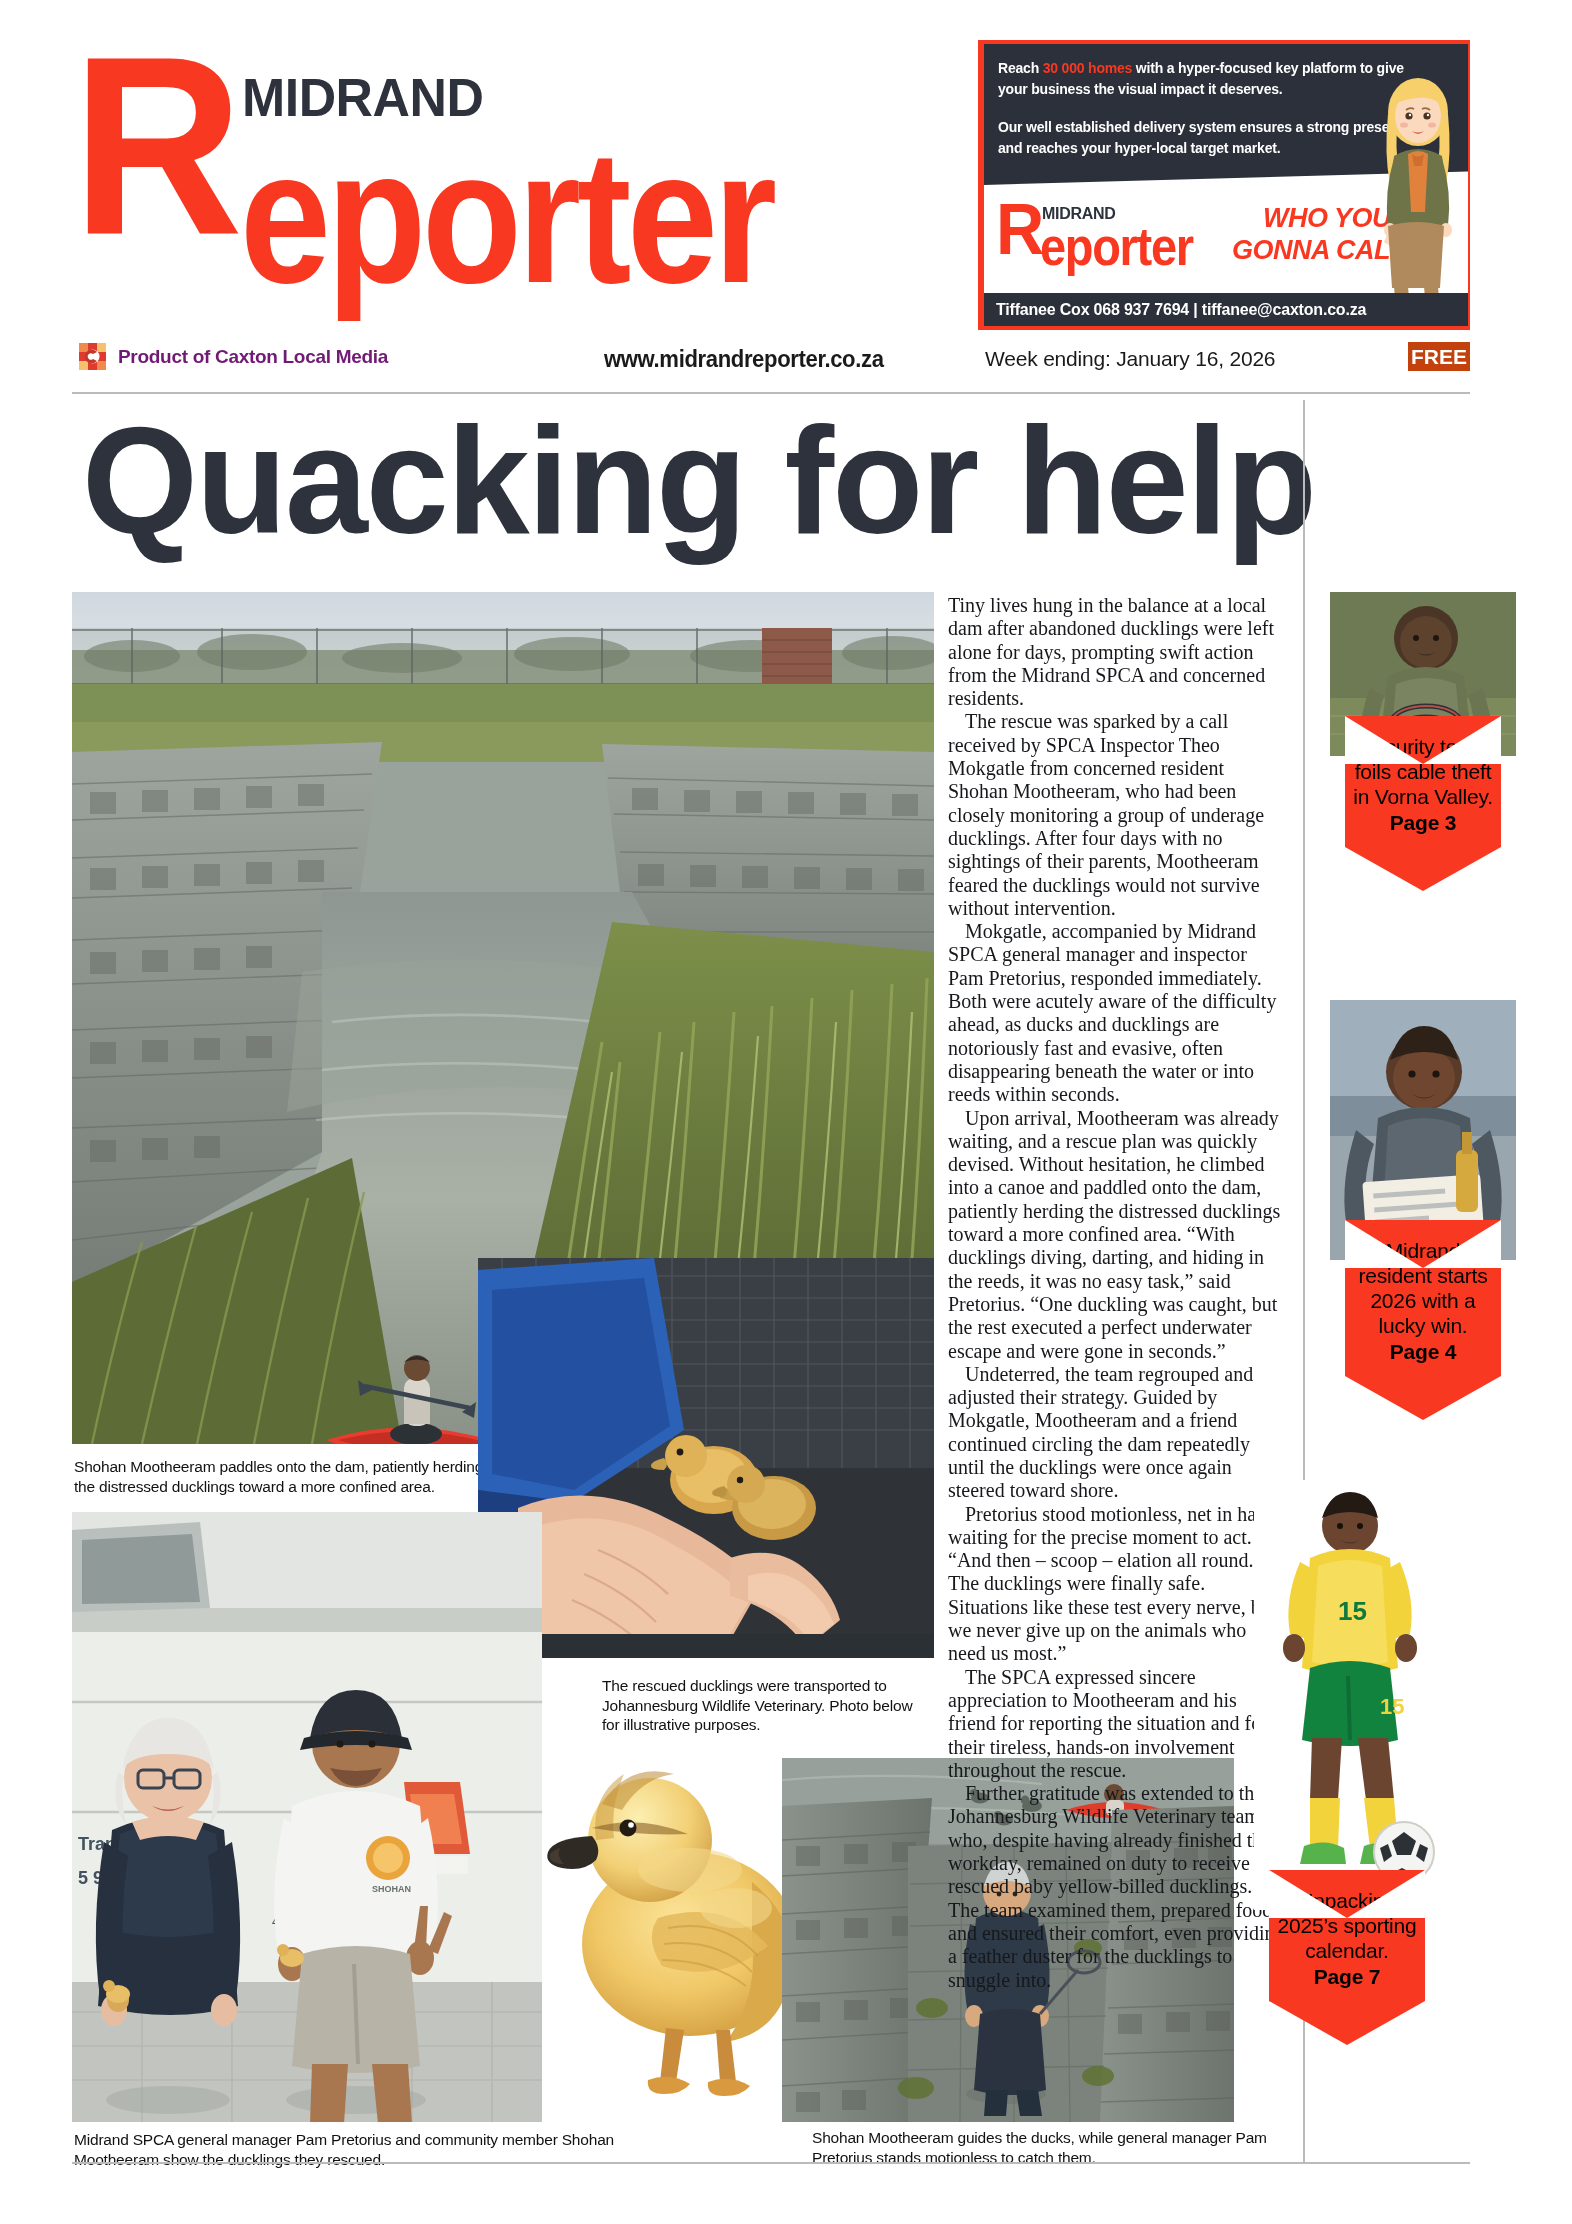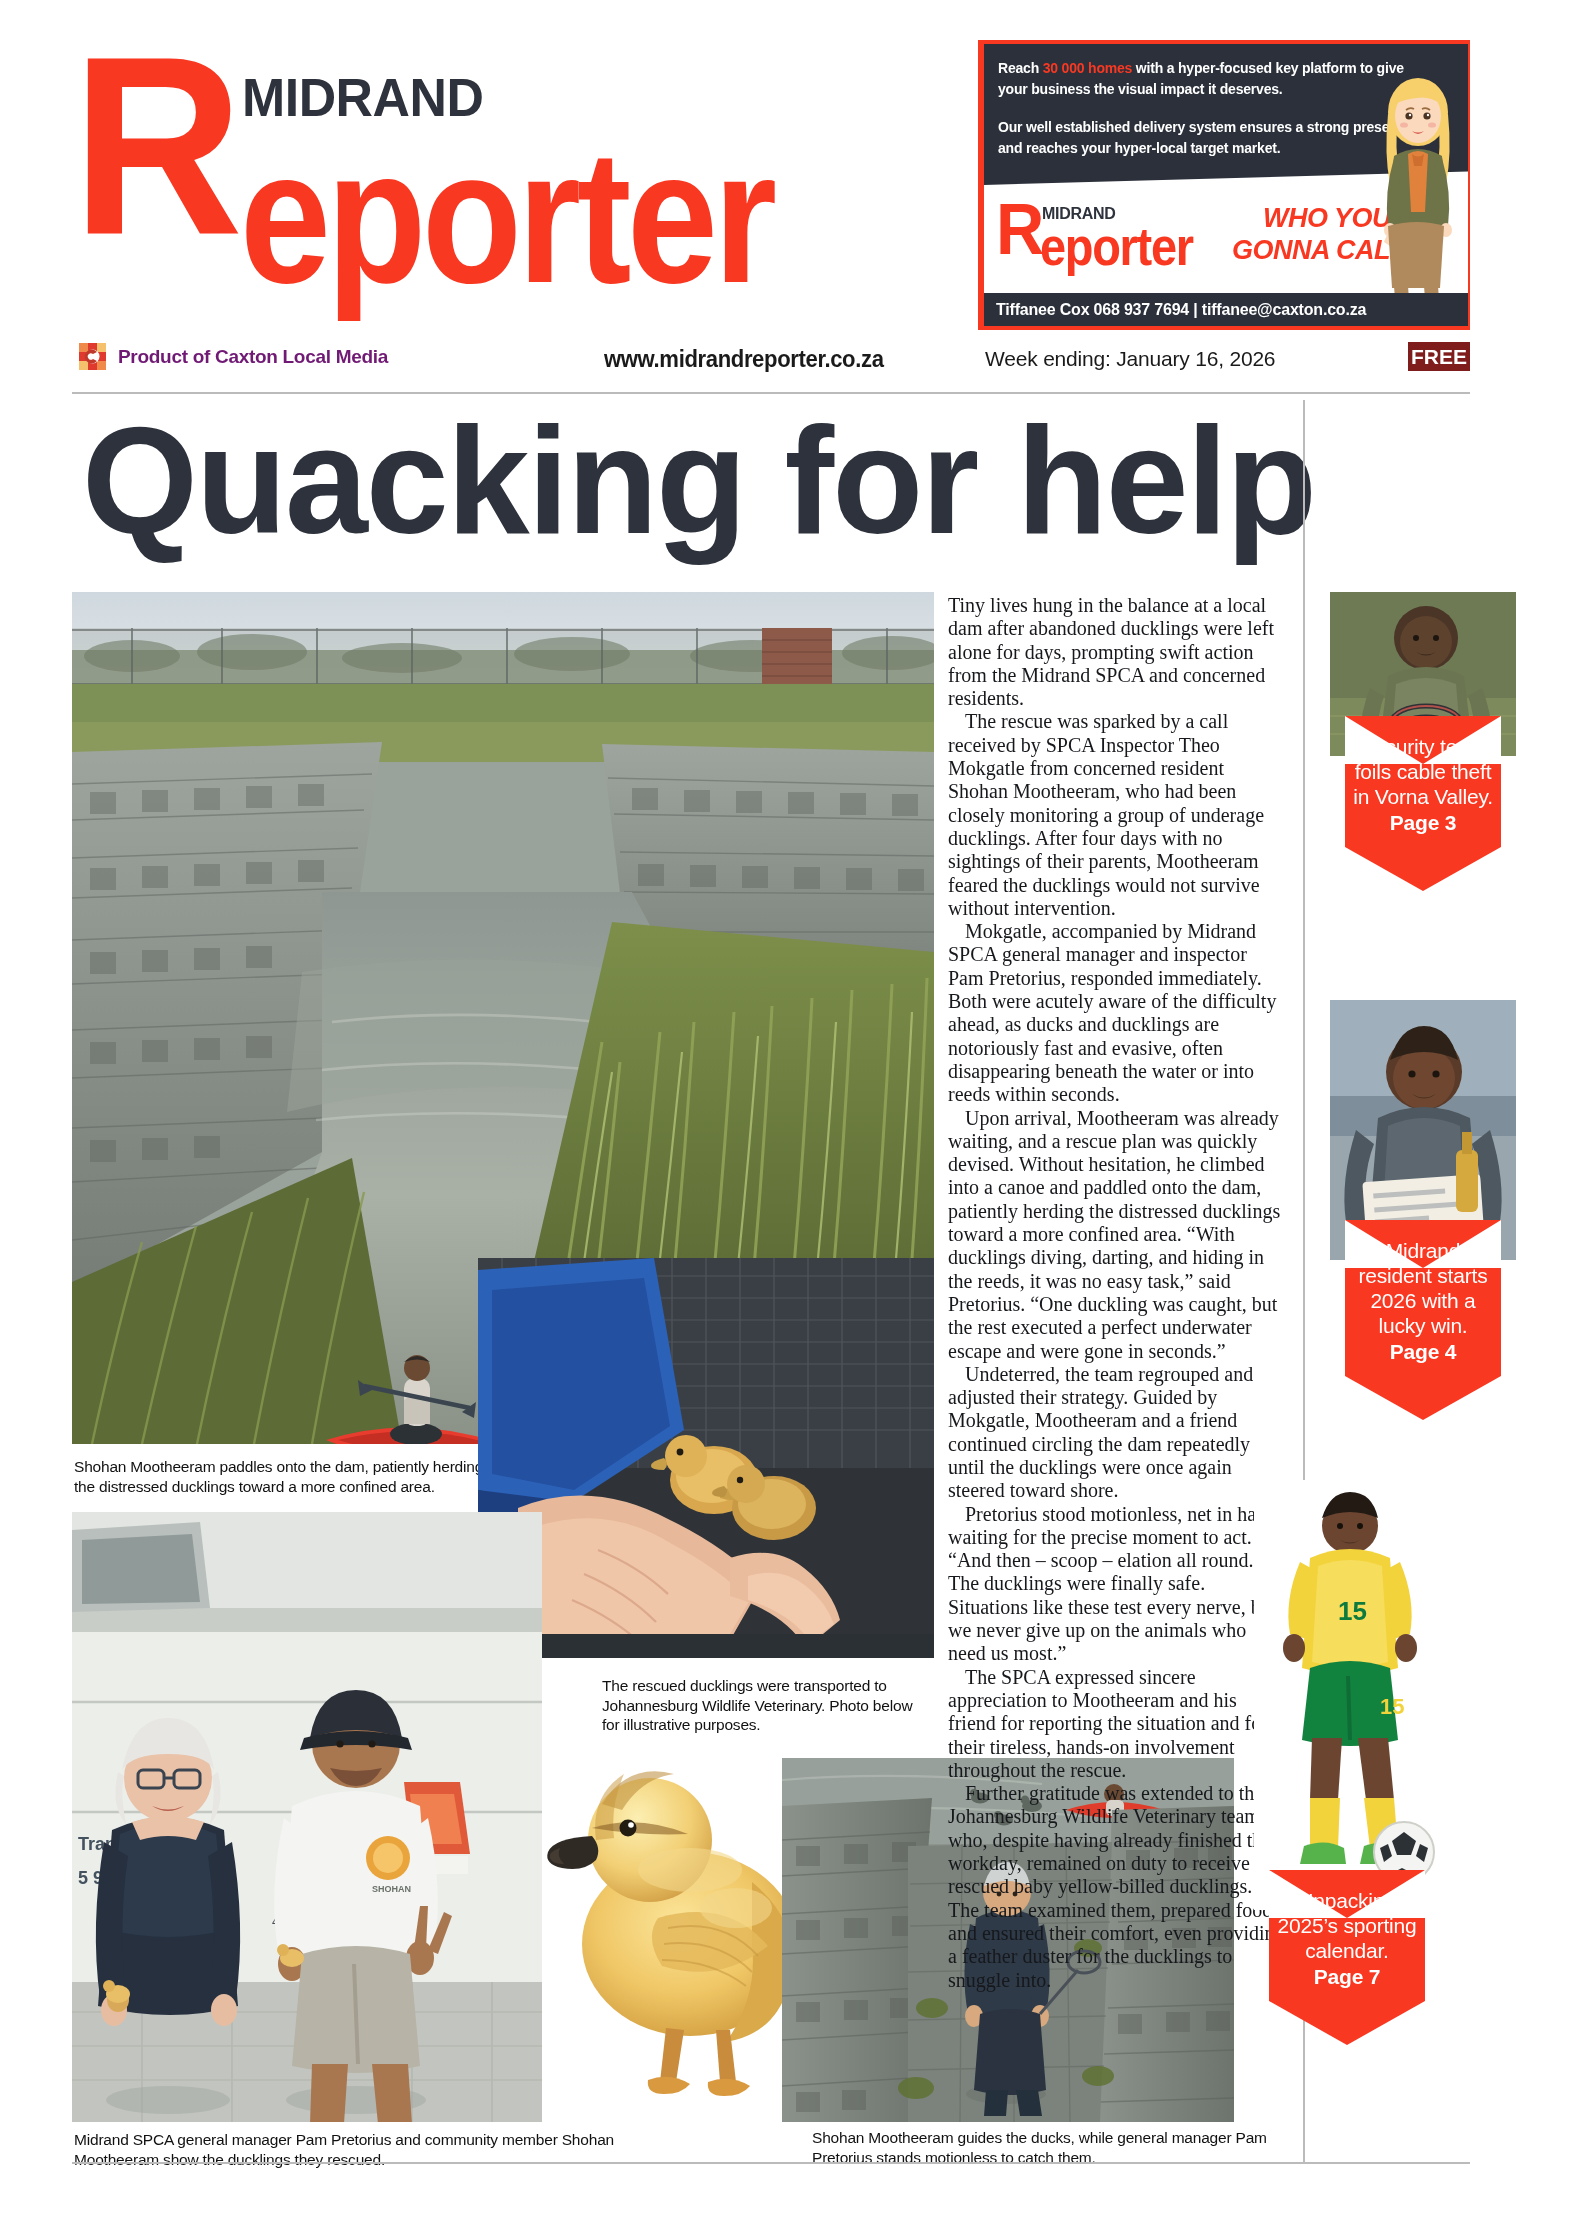--- a/index.html
+++ b/index.html
@@ -248,21 +248,21 @@
     color: #1a1a1a;
     letter-spacing: -0.2px;
   }
 
   .info-free {
     position: absolute;
     left: 1408px;
     top: 8px;
     width: 62px;
     height: 29px;
-    background: #7f1d1d;
+    background: #c2410c;
     color: #ffffff;
     font-family: "Liberation Sans Narrow", "Liberation Sans", sans-serif;
     font-size: 21px;
     font-weight: 700;
     display: flex;
     align-items: center;
     justify-content: center;
     letter-spacing: 0px;
   }
 
@@ -390,21 +390,21 @@
     width: 186px;
     overflow: hidden;
     background: #bcc2c6;
   }
 
   .teaser-banner {
     position: relative;
     width: 156px;
     margin-left: 15px;
     background: #f93822;
-    color: #ffffff;
+    color: #000000;
     font-family: "Liberation Sans Narrow", "Liberation Sans", sans-serif;
     text-align: center;
     padding: 18px 8px 12px 8px;
     font-size: 21px;
     line-height: 25px;
     letter-spacing: -0.2px;
     margin-top: -40px;
   }
   .teaser-banner .pagenum {
     display: block;

